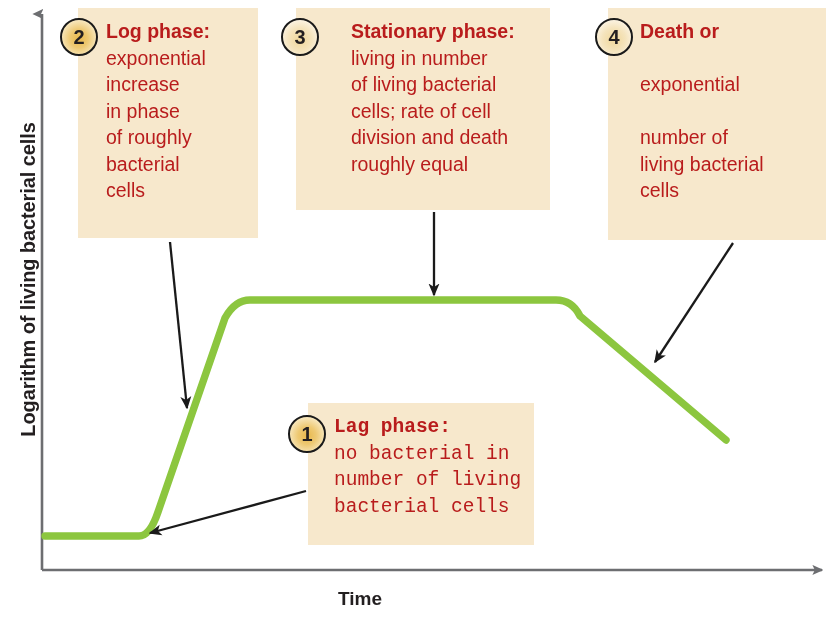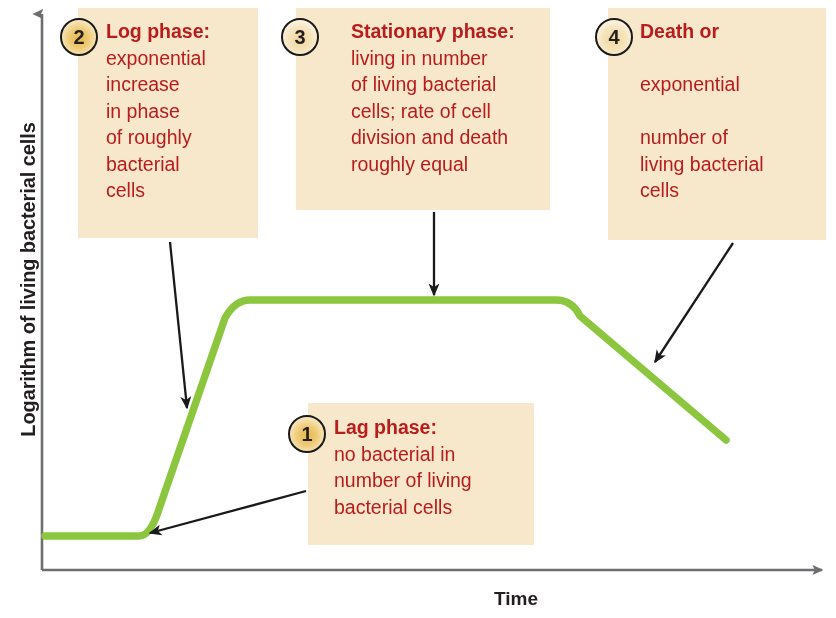--- a/index.html
+++ b/index.html
@@ -39,21 +39,21 @@
     width: 330px;
     text-align: center;
     transform: rotate(-90deg);
     letter-spacing: -0.1px;
   }
   #x-axis-title {
     font-size: 19px;
     left: 338px;
     top: 588px;
     width: 200px;
-    text-align: right;
+    text-align: left;
   }
 
   
   .callout {
     position: absolute;
     background: #f7e8cc;
     box-sizing: border-box;
     color: #231f20;
   }
   .callout-text {
@@ -156,20 +156,20 @@
     <br>
     <span>exponential</span><br>
     <br>
     <span>number of</span><br>
     <span>living bacterial</span><br>
     <span>cells</span>
   </div>
 
   <div class="callout" style="left:308px; top:403px; width:226px; height:142px;"></div>
   <div class="badge" style="left:288px; top:415px;">1</div>
-  <div class="callout-text" style="left:334px; top:414px; width:200px;">
+  <div class="callout-text" style="left:334px; top:414px; width:200px;font-family:Liberation Mono, monospace;">
     <b>Lag phase:</b><br>
     <span>no bacterial in</span><br>
     <span>number of living</span><br>
     <span>bacterial cells</span>
   </div>
 
 </div>
 
 </body></html>

